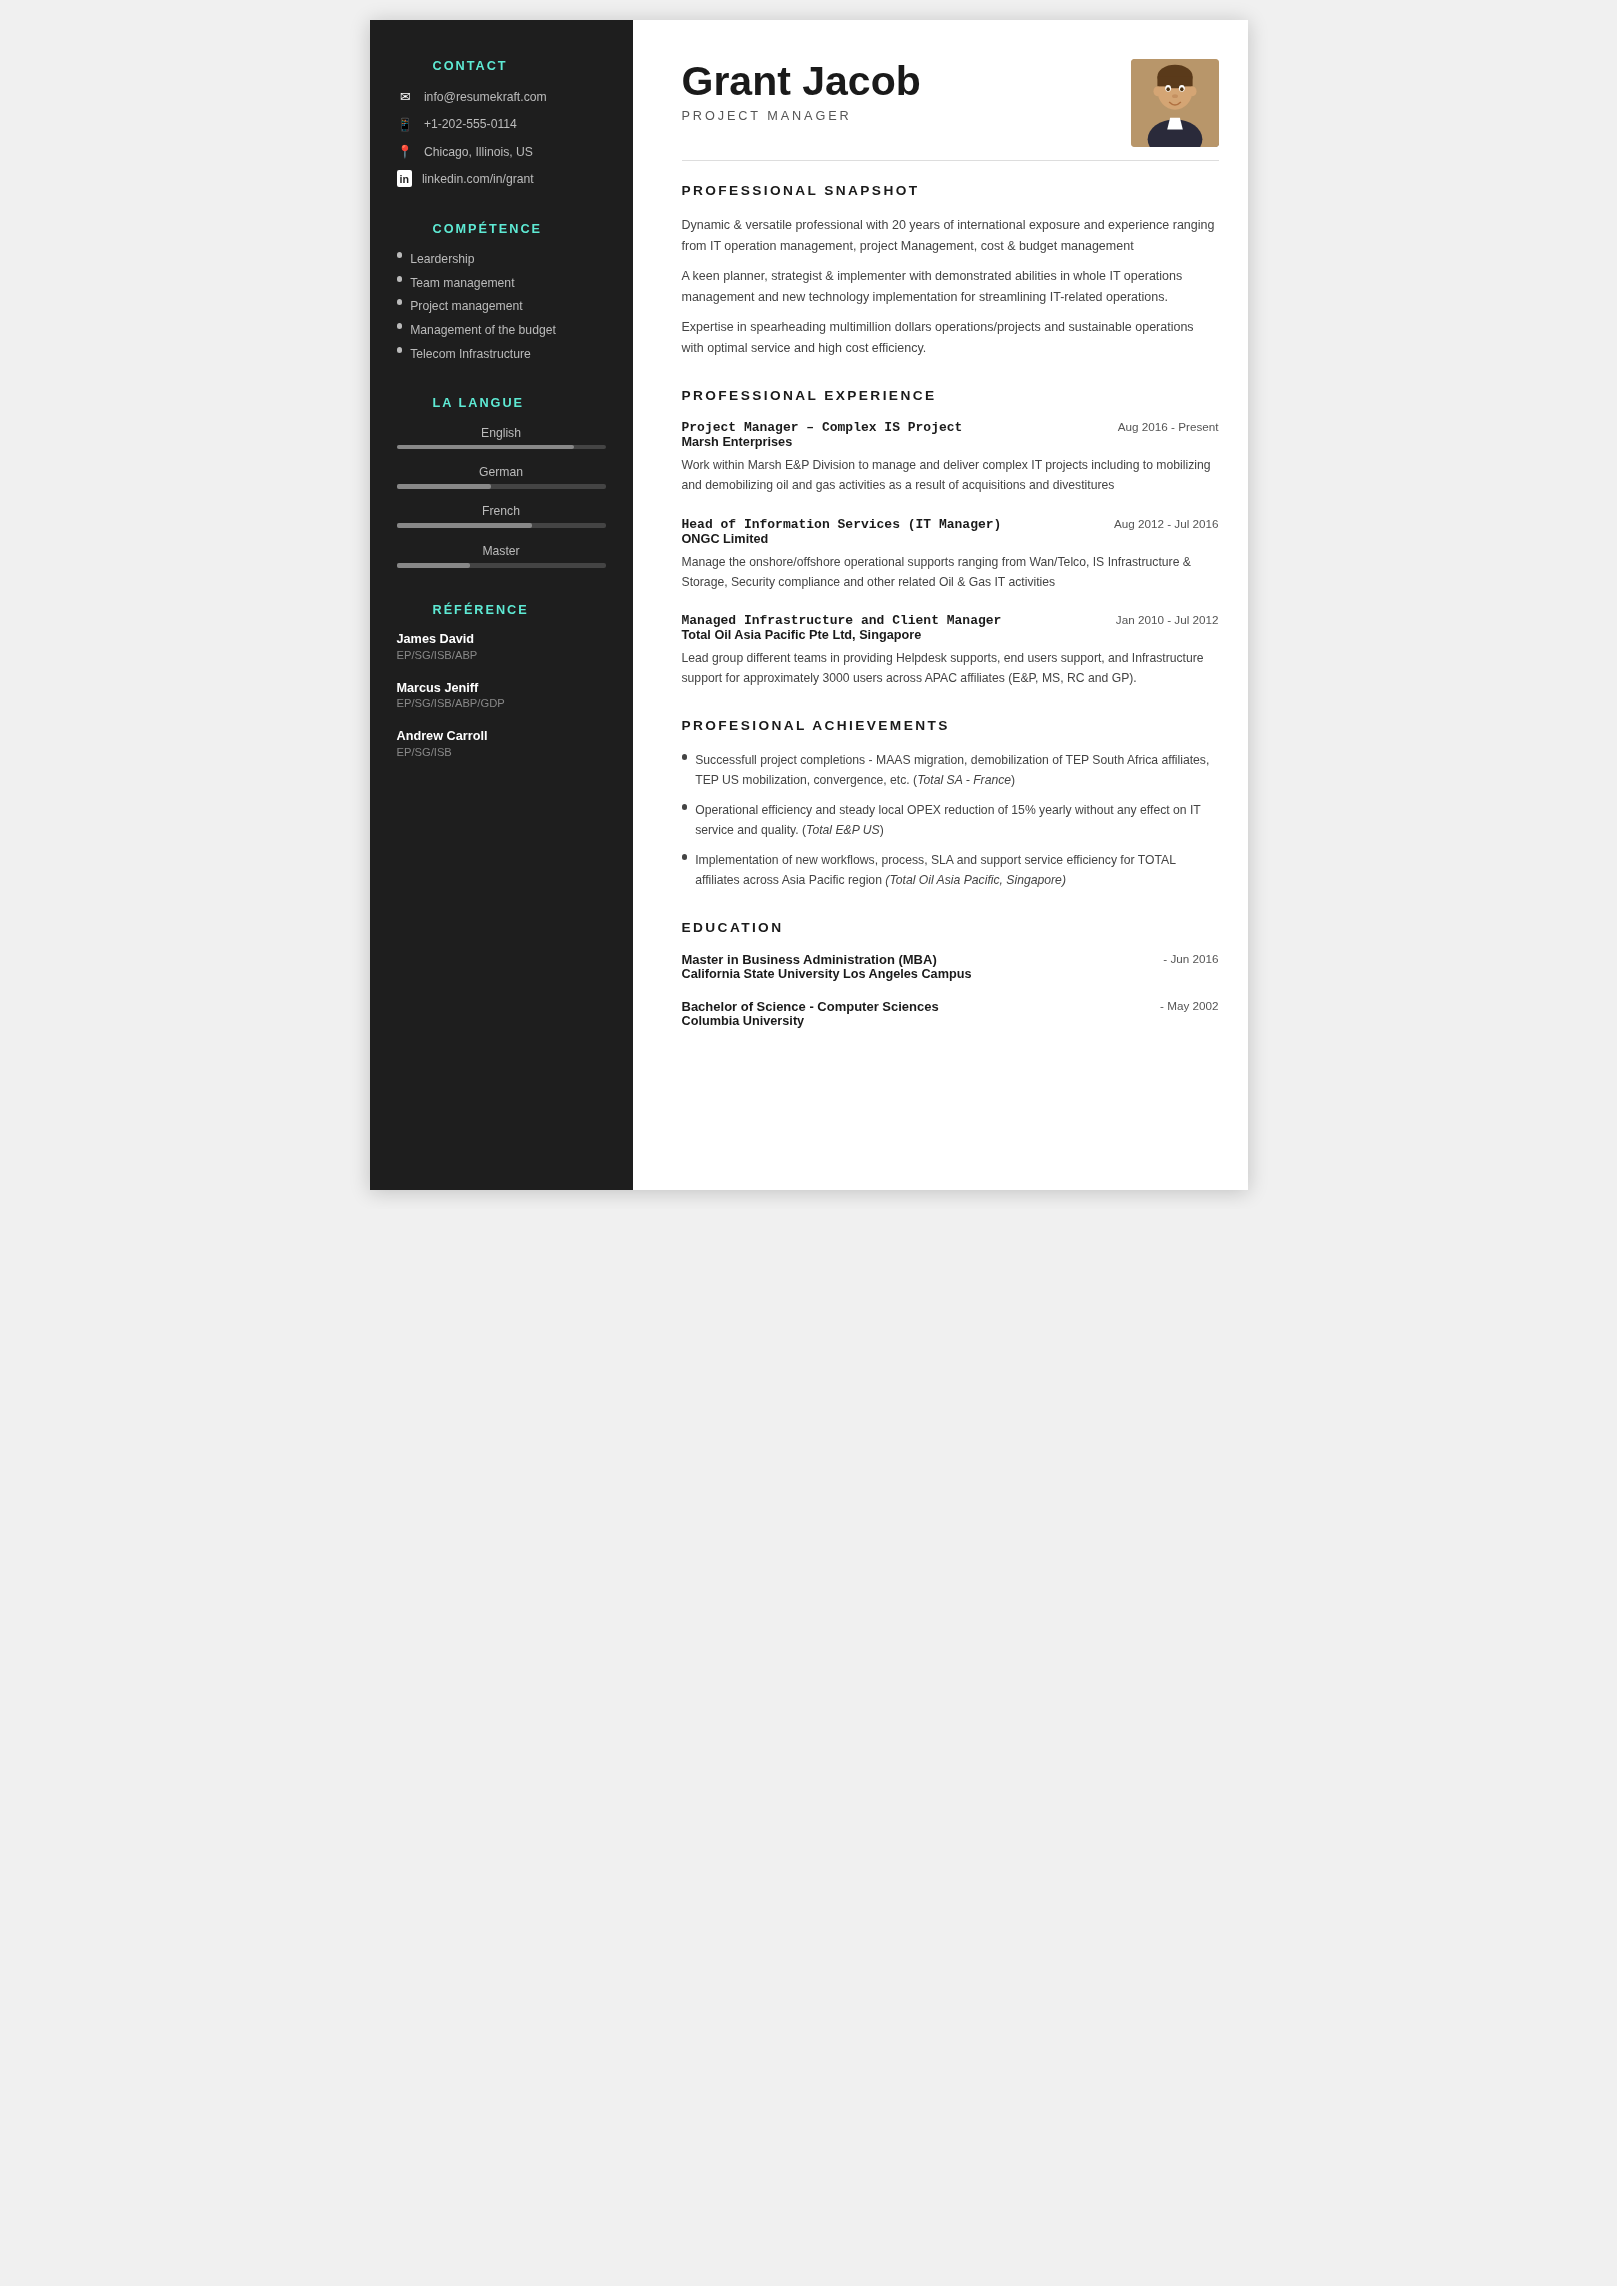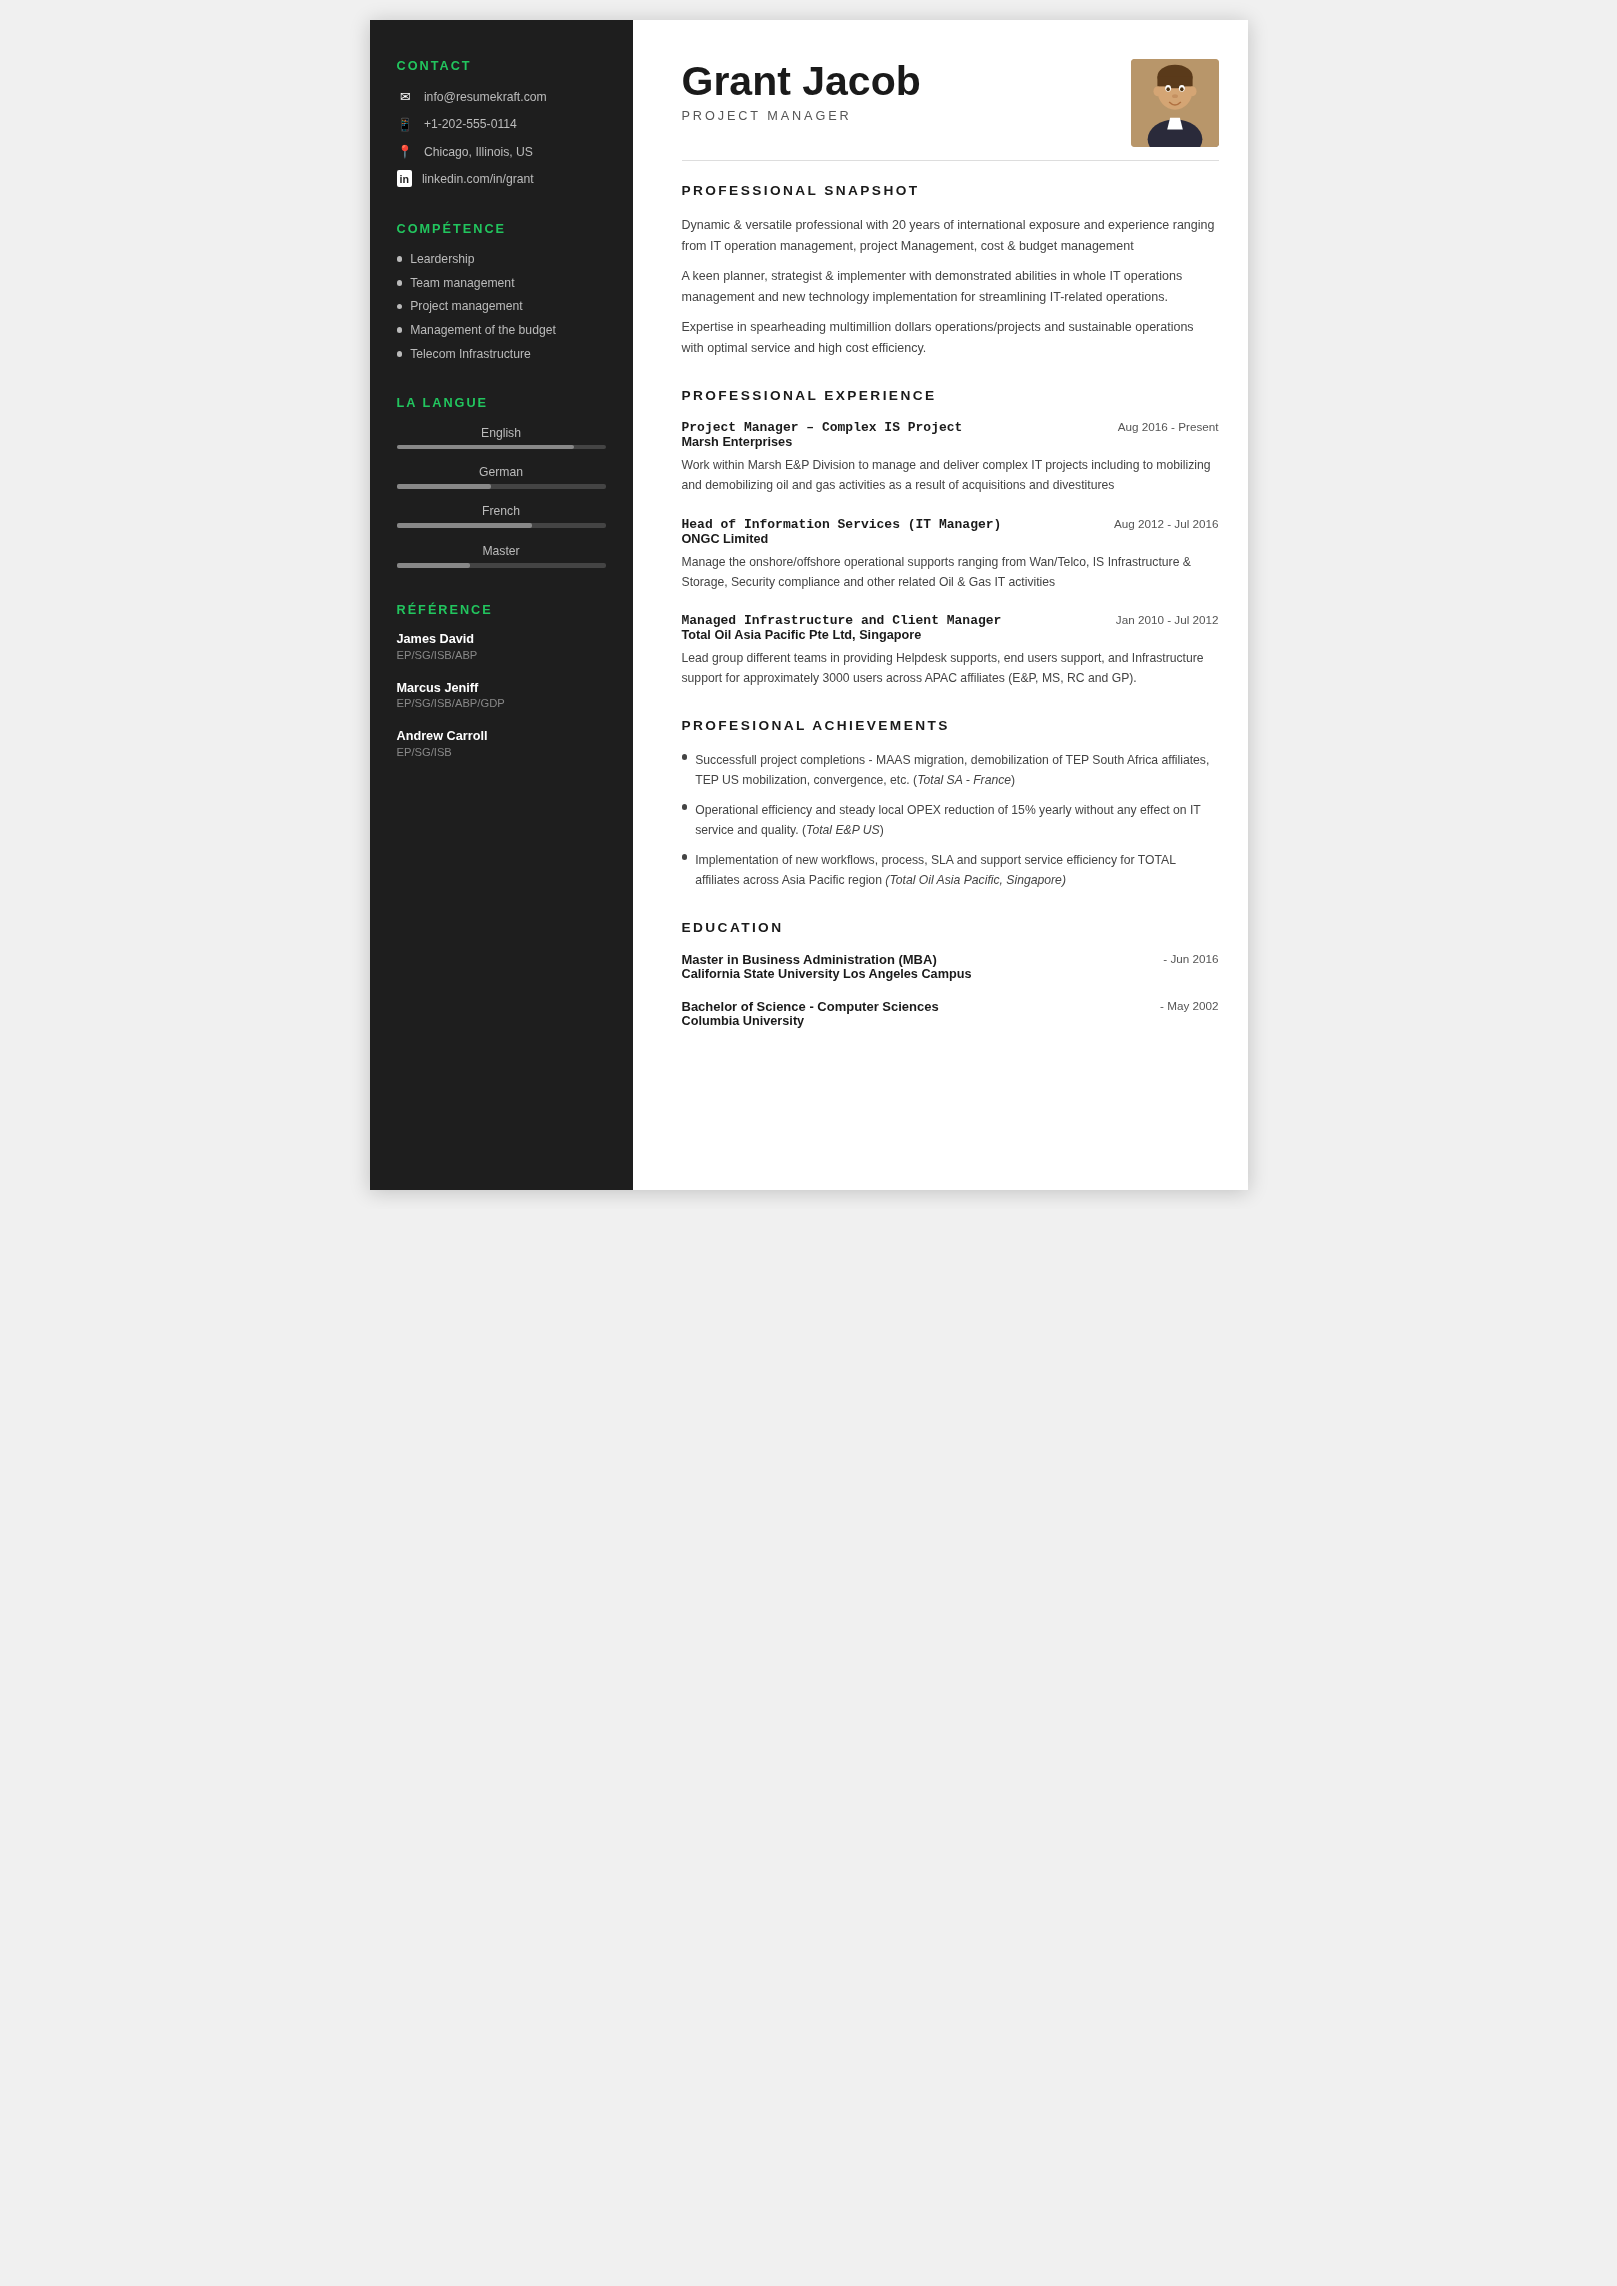--- a/index.html
+++ b/index.html
@@ -22,26 +22,27 @@
       width: 263px;
       min-width: 263px;
       background: #1e1e1e;
       color: #ccc;
       padding: 39px 27px;
     }
     .sidebar-section {
       margin-bottom: 35px;
     }
     .sidebar-section-title {
-      color: #22c55e;
+      color: #5eead4;
       font-size: 12.7px;
       font-weight: 700;
       letter-spacing: 2px;
       text-transform: uppercase;
       margin-bottom: 15.6px;
+      margin-left: 36px;
     }
     .contact-item {
       display: flex;
       align-items: center;
       gap: 9.8px;
       margin-bottom: 9.8px;
       font-size: 12.2px;
       color: #bbb;
     }
     .contact-icon {
@@ -49,21 +50,20 @@
       height: 17.6px;
       display: flex;
       align-items: center;
       justify-content: center;
       font-size: 12.7px;
       color: #fff;
       flex-shrink: 0;
     }
     .skill-item {
       display: flex;
-      align-items: center;
       gap: 7.8px;
       margin-bottom: 9.8px;
       font-size: 12.2px;
       color: #bbb;
     }
     .skill-dot {
       width: 5.9px;
       height: 5.9px;
       border-radius: 50%;
       background: #bbb;

